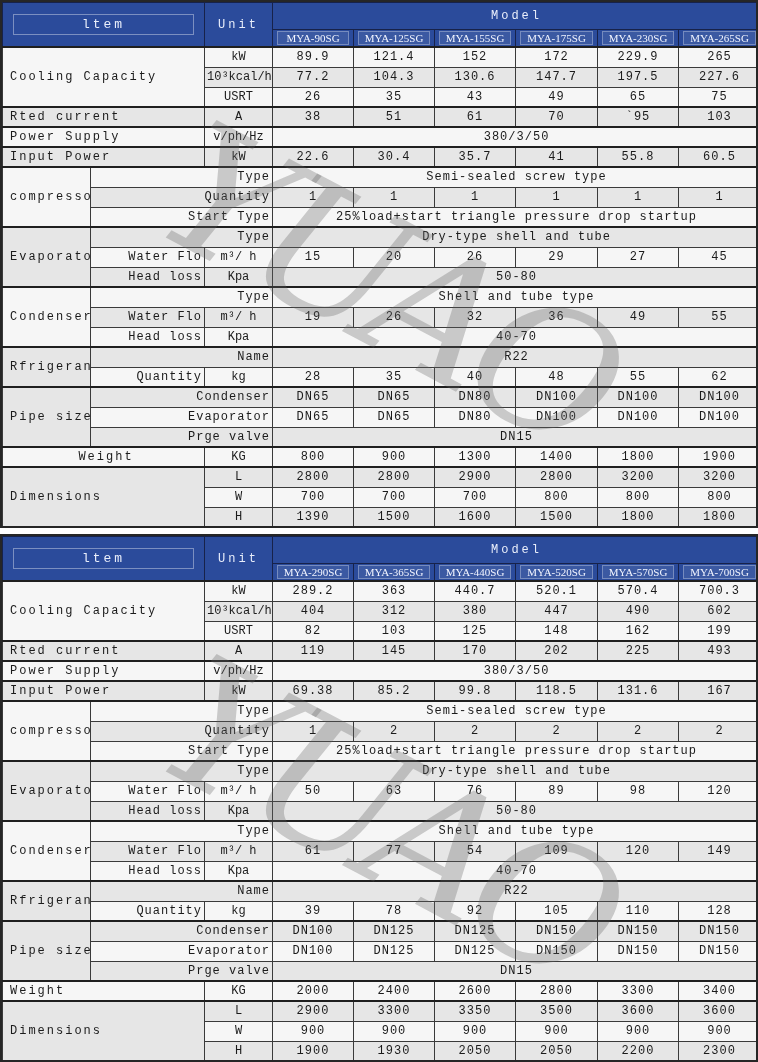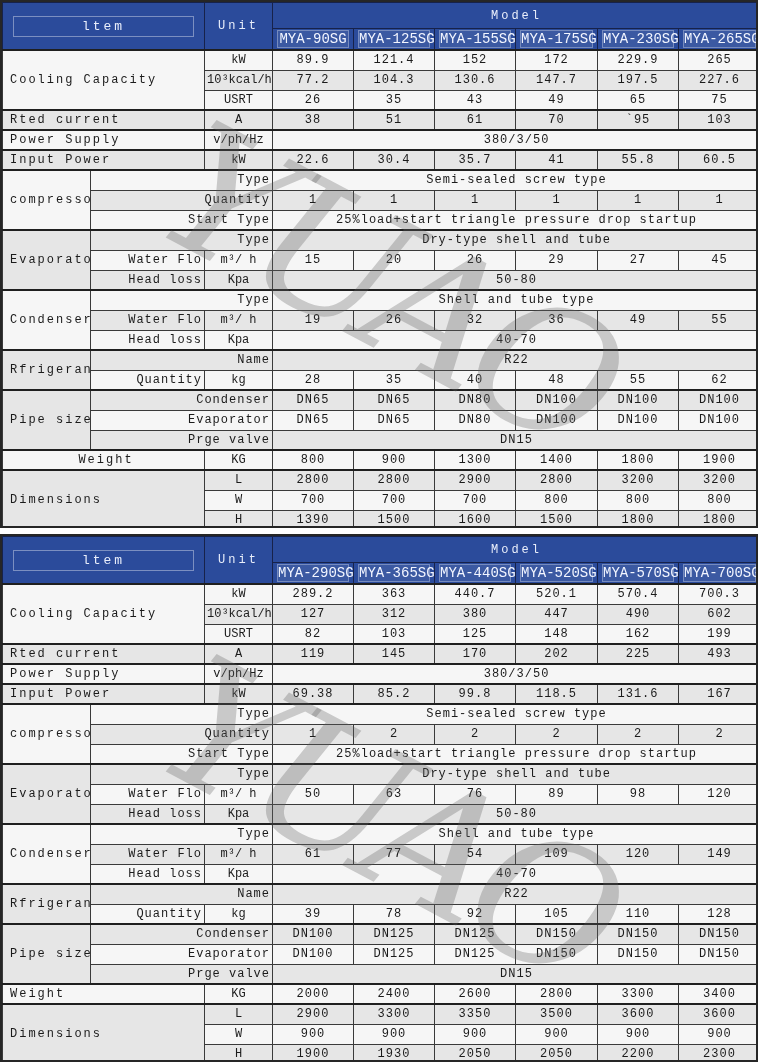--- a/index.html
+++ b/index.html
@@ -12,22 +12,22 @@
   table{width:100%;height:100%;border-collapse:collapse;table-layout:fixed;}
   th,td{border:1px solid #3a3a3a;padding:0 2px;font-size:12px;color:#1b1b1b;
         overflow:hidden;white-space:nowrap;font-weight:normal;box-sizing:border-box;}
 
   thead th{background:#2b4b9b;color:#e9eefb;border-color:#17224a;letter-spacing:3px;}
   tr.hrow1{height:26px;}
   tr.hrow2{height:16px;}
   .hdr-inner{border:1px solid rgba(255,255,255,.38);margin:11px 8px;padding:2px 0;
              font-size:13px;}
   .model-chip{margin:1px 2px;border:1px solid rgba(255,255,255,.30);
-              background:rgba(255,255,255,.08);font-size:14px;letter-spacing:0px;
-              padding:0;color:#f2f5ff;text-align:center;}
+              background:rgba(255,255,255,.08);font-size:11px;letter-spacing:0px;
+              padding:0;color:#f2f5ff;text-align:center;font-family:Liberation Serif, serif;}
 
   tbody tr{height:20px;}
   tbody tr:nth-child(odd){background:#f6f6f6;}
   tbody tr:nth-child(even){background:#e6e6e6;}
   tbody tr.sec td{border-top:2px solid #1f1f1f;}
 
   .cell-group{text-align:left;padding-left:7px;letter-spacing:2px;margin-left:48px;}
   .cell-label{text-align:right;padding-left:9px;letter-spacing:1px;}
   .cell-unit{text-align:center;letter-spacing:0;font-family:Liberation Mono, monospace;}
   .cell-val,.cell-span{text-align:center;letter-spacing:1px;}
@@ -327,21 +327,21 @@
             <td class="cell-unit">kW</td>
             <td class="cell-val">289.2</td>
             <td class="cell-val">363</td>
             <td class="cell-val">440.7</td>
             <td class="cell-val">520.1</td>
             <td class="cell-val">570.4</td>
             <td class="cell-val">700.3</td>
           </tr>
           <tr>
             <td class="cell-unit">10³kcal/h</td>
-            <td class="cell-val">127</td>
+            <td class="cell-val">404</td>
             <td class="cell-val">312</td>
             <td class="cell-val">380</td>
             <td class="cell-val">447</td>
             <td class="cell-val">490</td>
             <td class="cell-val">602</td>
           </tr>
           <tr>
             <td class="cell-unit">USRT</td>
             <td class="cell-val">82</td>
             <td class="cell-val">103</td>

